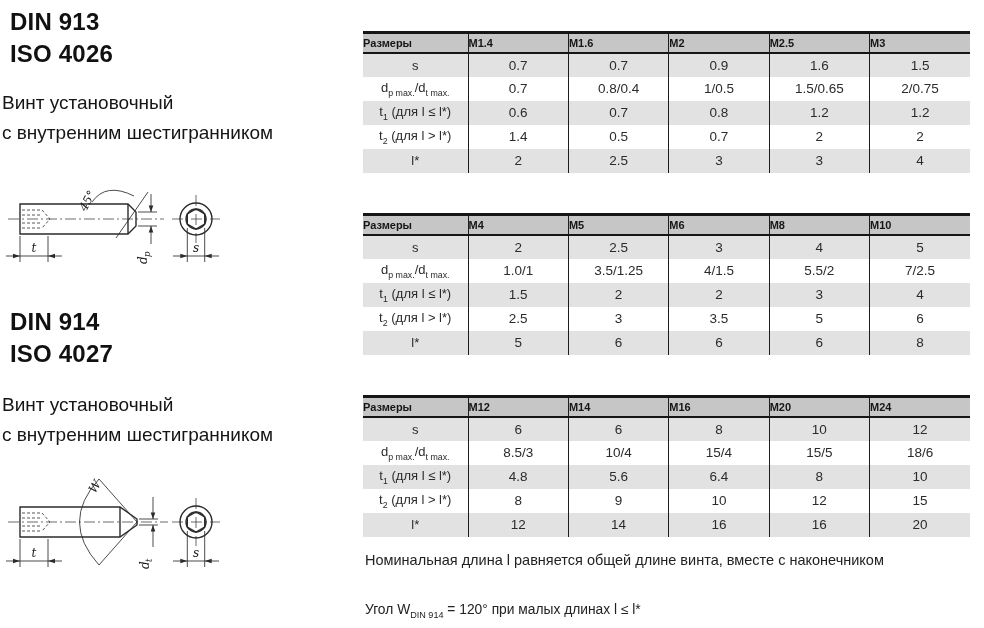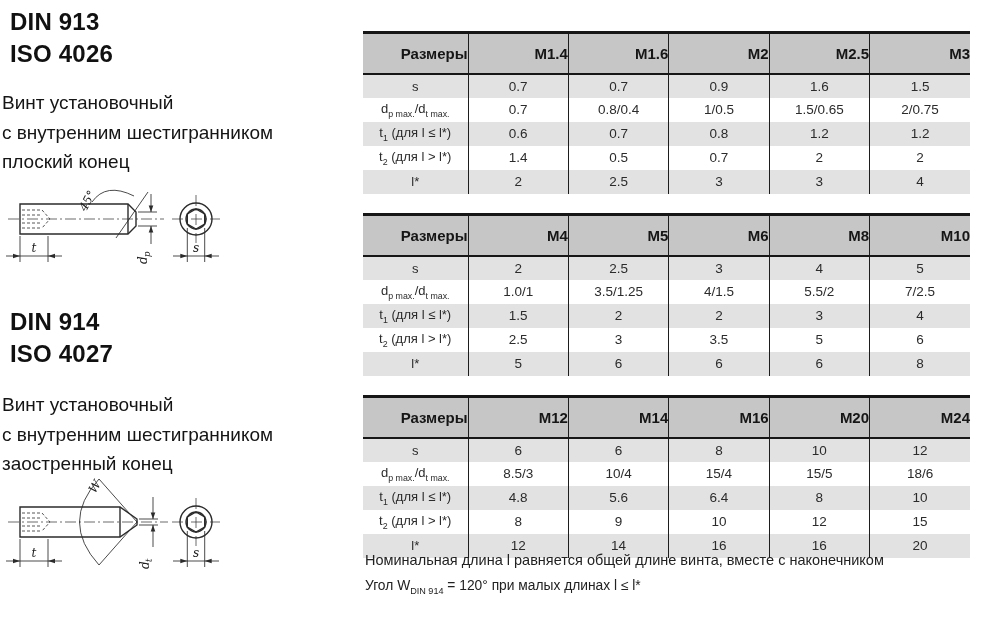--- a/index.html
+++ b/index.html
@@ -25,52 +25,51 @@
   .dim-label { font:italic 12px "DejaVu Serif", serif; fill:#222; }
   .dim-sub   { font:italic 8.5px "DejaVu Serif", serif; fill:#222; }
 
   
   .dim-table {
     position:absolute; left:363px; width:607px;
     border-collapse:collapse; table-layout:fixed;
   }
   .dim-table th {
     background:#c6c6c6; color:#161616;
-    font-size:15px; font-weight:bold; height:41px;
+    font-size:11px; font-weight:bold; height:20px;
     border-top:3px solid #161616; border-bottom:2px solid #161616;
-    text-align:right; vertical-align:middle;
+    text-align:left; vertical-align:middle;
   }
   .dim-table td {
     font-size:13.5px; color:#2b2b2b; height:24px;
     text-align:center; vertical-align:middle; background:#fff;
   }
   .dim-table tr.alt td { background:#e2e2e2; }
   .dim-table th:not(:first-child),
   .dim-table td:not(:first-child) { border-left:1.3px solid #1d1d1d; }
   .dim-table sub { font-size:68%; }
   .dim-table td.rowlabel { font-size:13px; }
 
   
   .note { position:absolute; left:365px; font-size:14.5px; color:#222; white-space:nowrap; }
   .note sub { font-size:66%; }
-  .note-small { font-size:13.8px; }
+  .note-small { font-size:13.8px;margin-top:24px; }
 </style>
 </head>
 <body>
 
 <div class="page">
 
   <div class="std-block" style="top:6px">
     <div>DIN 913</div>
     <div>ISO 4026</div>
   </div>
   <div class="desc-block" style="top:88px">
     <div>Винт установочный</div>
     <div>с внутренним шестигранником</div>
-    <div>плоский конец</div>
   </div>
 
   <svg class="drawing" style="top:168px" width="240" height="124" viewBox="0 0 240 124">
     <g>
       <line class="cl" x1="8" y1="51" x2="164" y2="51"></line>
       <path class="ln" d="M20,36 H128 L136,44 V58 L128,66 H20 Z"></path>
       <line class="ln" x1="128" y1="36" x2="128" y2="66"></line>
       <line class="dsh" x1="22" y1="42" x2="42" y2="42"></line>
       <line class="dsh" x1="22" y1="47" x2="42" y2="47"></line>
       <line class="dsh" x1="22" y1="55" x2="42" y2="55"></line>
@@ -113,21 +112,20 @@
     </g>
   </svg>
 
   <div class="std-block" style="top:306px">
     <div>DIN 914</div>
     <div>ISO 4027</div>
   </div>
   <div class="desc-block" style="top:390px">
     <div>Винт установочный</div>
     <div>с внутренним шестигранником</div>
-    <div>заостренный конец</div>
   </div>
 
   <svg class="drawing" style="top:468px" width="240" height="127" viewBox="0 0 240 127">
     <g>
       <line class="cl" x1="8" y1="54" x2="168" y2="54"></line>
       <path class="ln" d="M20,39 H120 L137,51 V57 L120,69 H20 Z"></path>
       <line class="ln" x1="120" y1="39" x2="120" y2="69"></line>
       <line class="dsh" x1="22" y1="45" x2="42" y2="45"></line>
       <line class="dsh" x1="22" y1="50" x2="42" y2="50"></line>
       <line class="dsh" x1="22" y1="58" x2="42" y2="58"></line>

